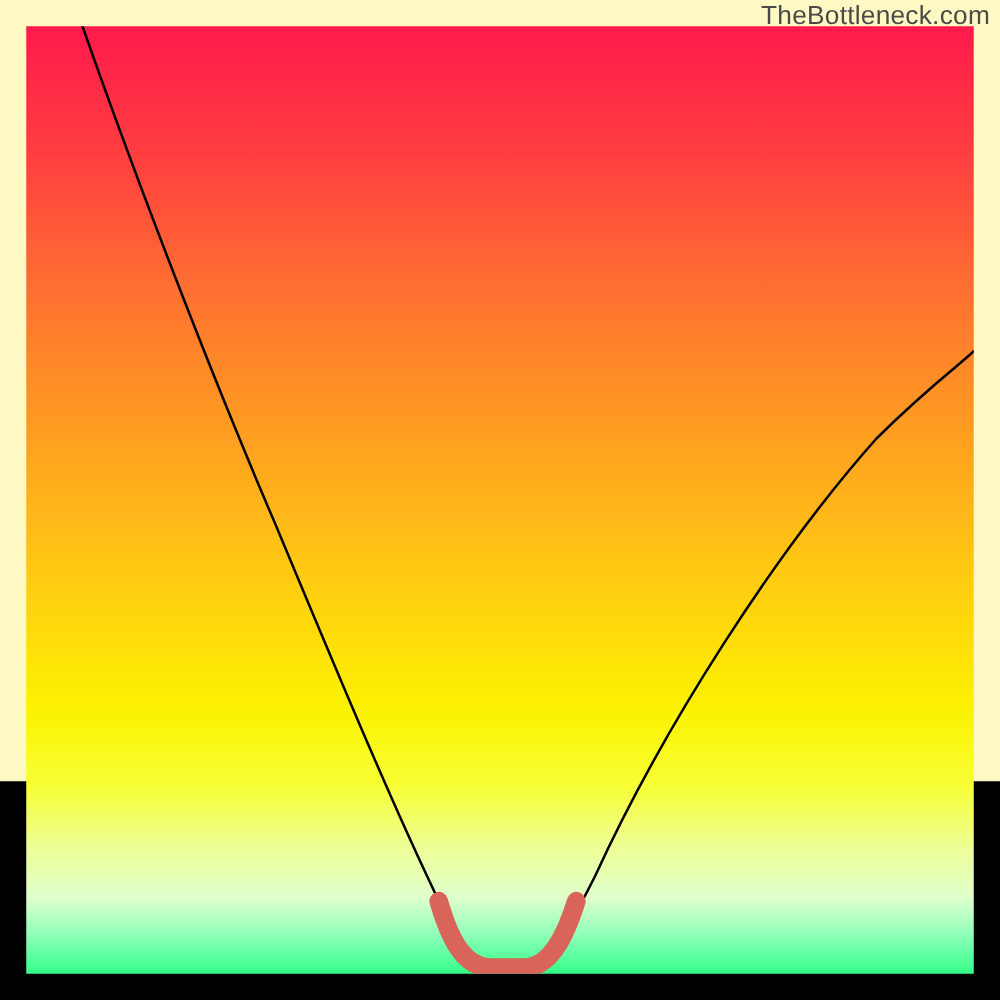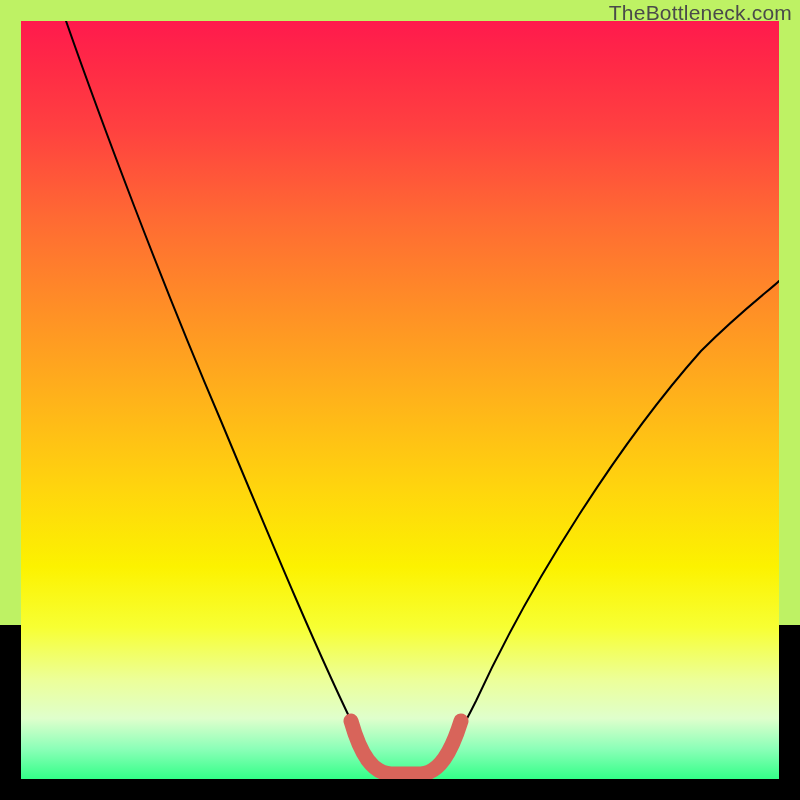--- a/index.html
+++ b/index.html
@@ -8,21 +8,21 @@
     width: 800px;
     height: 800px;
     background: #000;
     overflow: hidden;
     font-family: Arial, Helvetica, sans-serif;
   }
   .frame {
     position: relative;
     width: 800px;
     height: 625px;
-    background: #bef264;
+    background: #fef9c3;
   }
   .plot-area {
     position: absolute;
     left: 21px;
     top: 21px;
     width: 758px;
     height: 758px;
     
     background: linear-gradient(
       to bottom,

